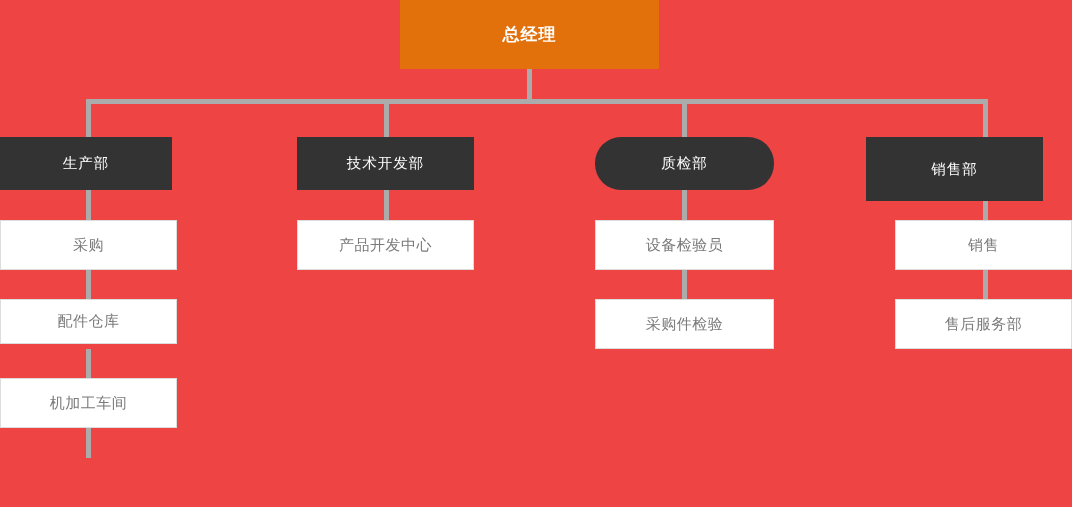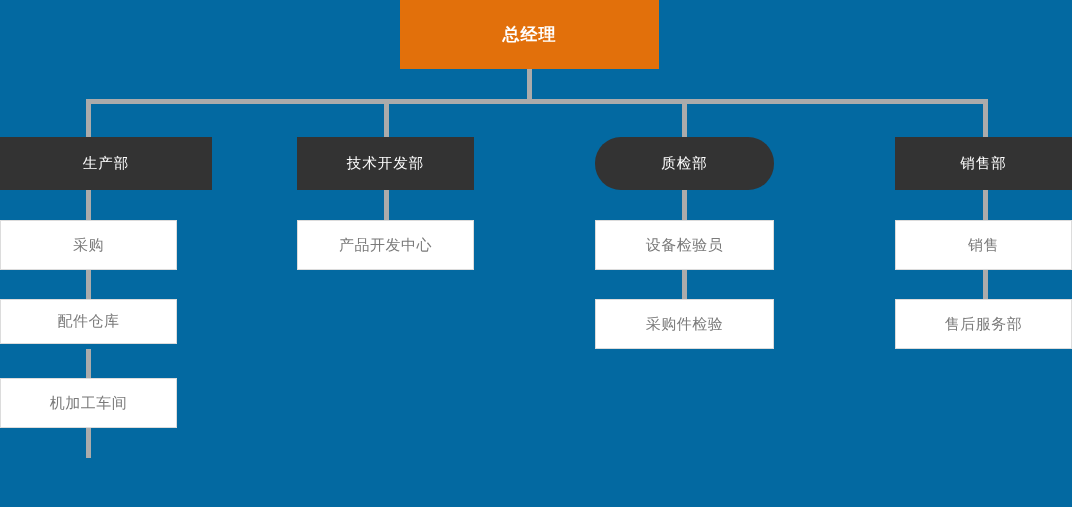--- a/index.html
+++ b/index.html
@@ -10,21 +10,21 @@
   body {
     width: 1072px;
     height: 507px;
     overflow: hidden;
     font-family: "Liberation Sans", "DejaVu Sans", sans-serif;
   }
   #org-chart {
     position: relative;
     width: 1072px;
     height: 507px;
-    background: #0369a1;
+    background: #ef4444;
   }
 
   
   .node {
     position: absolute;
     box-sizing: border-box;
     display: flex;
     align-items: center;
     justify-content: center;
     text-align: center;
@@ -72,33 +72,33 @@
   </div>
 
   <div class="conn conn-v" style="left:527px; top:69px; height:34px;"></div>
   <div class="conn conn-h" style="left:86px; top:99px; width:902px;"></div>
 
   <div class="conn conn-v" style="left:86px; top:99px; height:40px;"></div>
   <div class="conn conn-v" style="left:384px; top:99px; height:40px;"></div>
   <div class="conn conn-v" style="left:682px; top:99px; height:40px;"></div>
   <div class="conn conn-v" style="left:983px; top:99px; height:40px;"></div>
 
-  <div class="node node-dept" style="left:0px; top:137px; width:212px; height:53px;">
+  <div class="node node-dept" style="left:0px; top:137px; width:172px; height:53px;">
     <span>生产部</span>
   </div>
 
   <div class="node node-dept" style="left:297px; top:137px; width:177px; height:53px;">
     <span>技术开发部</span>
   </div>
 
   <div class="node node-dept" style="left:595px; top:137px; width:179px; height:53px;border-radius:26px;">
     <span>质检部</span>
   </div>
 
-  <div class="node node-dept" style="left:895px; top:137px; width:177px; height:53px;">
+  <div class="node node-dept" style="left:866px; top:137px; width:177px; height:64px;">
     <span>销售部</span>
   </div>
 
   <div class="conn conn-v" style="left:86px; top:190px; height:31px;"></div>
   <div class="node node-sub" style="left:0px; top:220px; width:177px; height:50px;">
     <span>采购</span>
   </div>
 
   <div class="conn conn-v" style="left:86px; top:270px; height:30px;"></div>
   <div class="node node-sub" style="left:0px; top:299px; width:177px; height:45px;">

